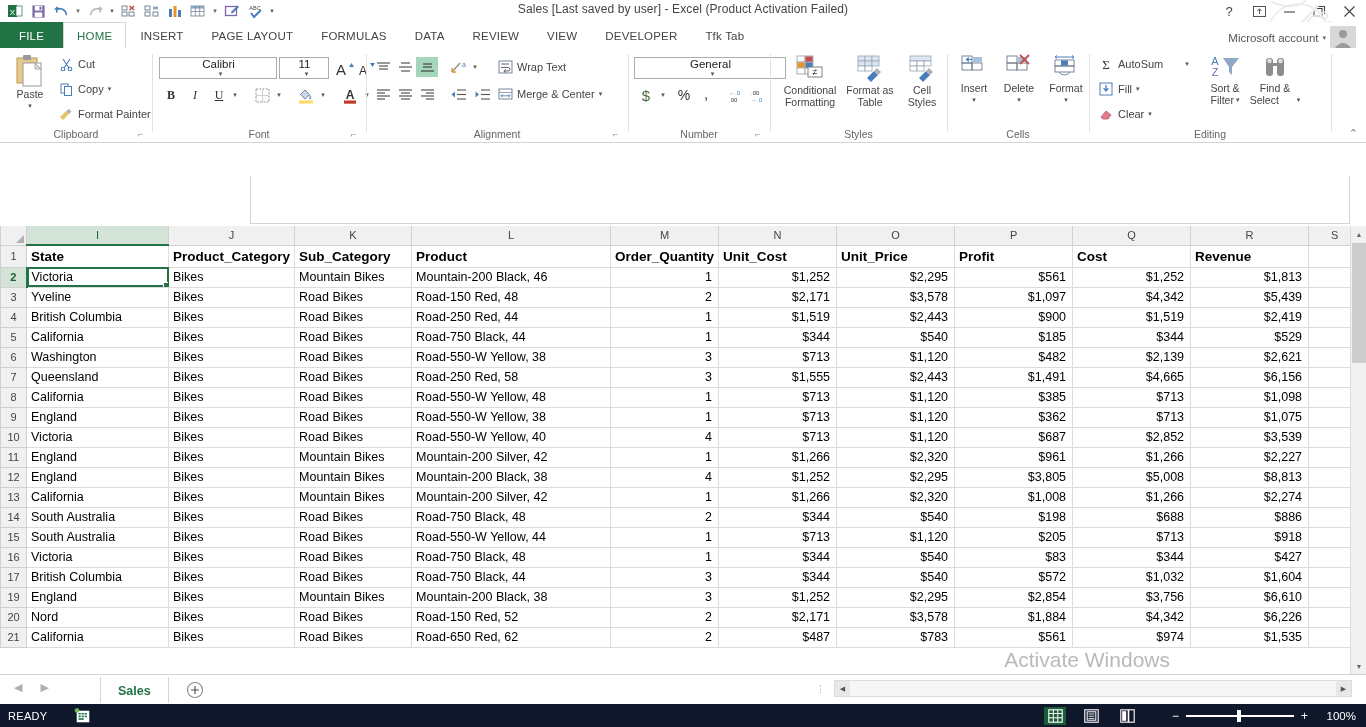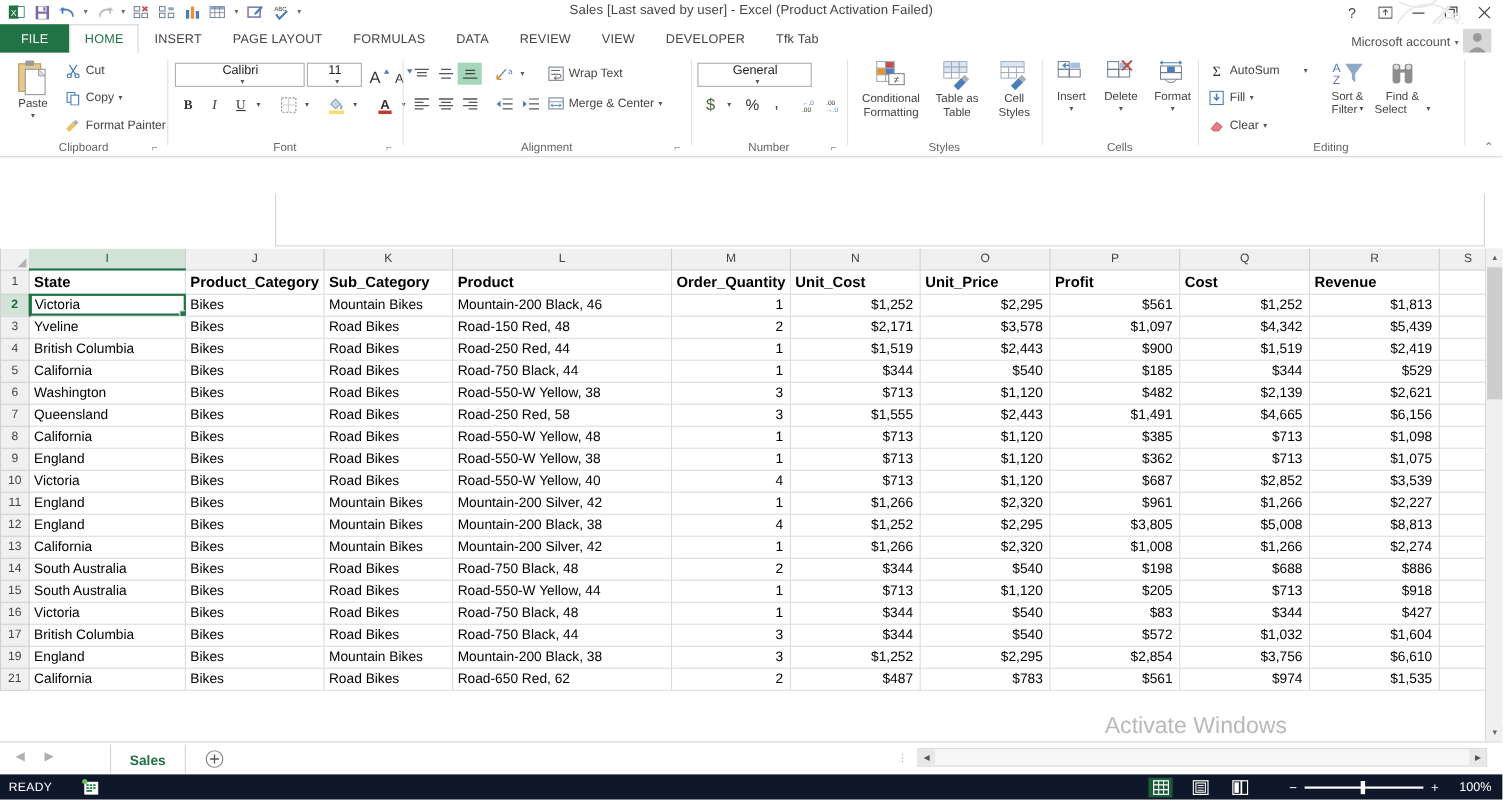--- a/index.html
+++ b/index.html
@@ -586,21 +586,21 @@
         </span>
         <span>Merge &amp; Center</span>
         <span class="cv">▾</span>
       </div>
       <div class="grp-label">Alignment</div>
       <div class="dialog-launcher">⌐</div>
     </div>
     <div class="grp-sep" style="left:628px;"></div>
 
     <div class="grp" style="left:629px; width:140px;">
-      <div class="fld" style="left:5px; top:9px; width:104px; height:22px;">
+      <div class="fld" style="left:5px; top:9px; width:152px; height:22px;">
         <span class="fv">General</span>
         <span class="fcv">▾</span>
       </div>
       <div class="ficon" style="left:6px; top:36px; width:22px; height:22px; font-size:15px; color:#4a6b3f;">
         <span>$</span>
       </div>
       <div class="ficon" style="left:28px; top:36px; width:12px; height:22px;">
           <span class="cv">▾</span>
         </div>
       <div class="ficon" style="left:44px; top:36px; width:22px; height:22px; font-size:14px;">
@@ -654,21 +654,21 @@
               <rect x="18" y="2" width="7" height="5"></rect>
             <rect x="4" y="7" width="7" height="5"></rect>
               <rect x="11" y="7" width="7" height="5"></rect>
               <rect x="18" y="7" width="7" height="5"></rect>
             <rect x="4" y="12" width="7" height="5" fill="#fff"></rect>
               <rect x="11" y="12" width="7" height="5" fill="#fff"></rect>
           </g>
           <path d="M13 24 L20 17 L24 21 L17 28 Z" fill="#4a7ebb"></path>
             <path d="M20 17 L23 14 L27 18 L24 21 Z" fill="#b0b0b0"></path>
         </svg>
-        <span>Table as</span>
+        <span>Format as</span>
         <span>Table</span>
       </div>
       <div class="big-btn" style="left:128px; top:6px; width:46px;">
         <svg width="32" height="30" viewBox="0 0 32 30">
           <g stroke="#9aa7b5" fill="#fff" stroke-width="0.8">
             <rect x="4" y="2" width="21" height="5" fill="#dce6f2"></rect>
             <rect x="4" y="7" width="7" height="5"></rect>
               <rect x="11" y="7" width="7" height="5"></rect>
               <rect x="18" y="7" width="7" height="5"></rect>
             <rect x="4" y="12" width="7" height="5"></rect>
@@ -1072,20 +1072,34 @@
             <td class="cell">Mountain-200 Black, 38</td>
             <td class="cell num">3</td>
             <td class="cell num">$1,252</td>
             <td class="cell num">$2,295</td>
             <td class="cell num">$2,854</td>
             <td class="cell num">$3,756</td>
             <td class="cell num">$6,610</td>
             <td class="cell"></td>
           </tr>
           <tr>
+            <td class="rowhdr">20</td>
+            <td class="cell">Nord</td>
+            <td class="cell">Bikes</td>
+            <td class="cell">Road Bikes</td>
+            <td class="cell">Road-150 Red, 52</td>
+            <td class="cell num">2</td>
+            <td class="cell num">$2,171</td>
+            <td class="cell num">$3,578</td>
+            <td class="cell num">$1,884</td>
+            <td class="cell num">$4,342</td>
+            <td class="cell num">$6,226</td>
+            <td class="cell"></td>
+          </tr>
+          <tr>
             <td class="rowhdr">21</td>
             <td class="cell">California</td>
             <td class="cell">Bikes</td>
             <td class="cell">Road Bikes</td>
             <td class="cell">Road-650 Red, 62</td>
             <td class="cell num">2</td>
             <td class="cell num">$487</td>
             <td class="cell num">$783</td>
             <td class="cell num">$561</td>
             <td class="cell num">$974</td>

